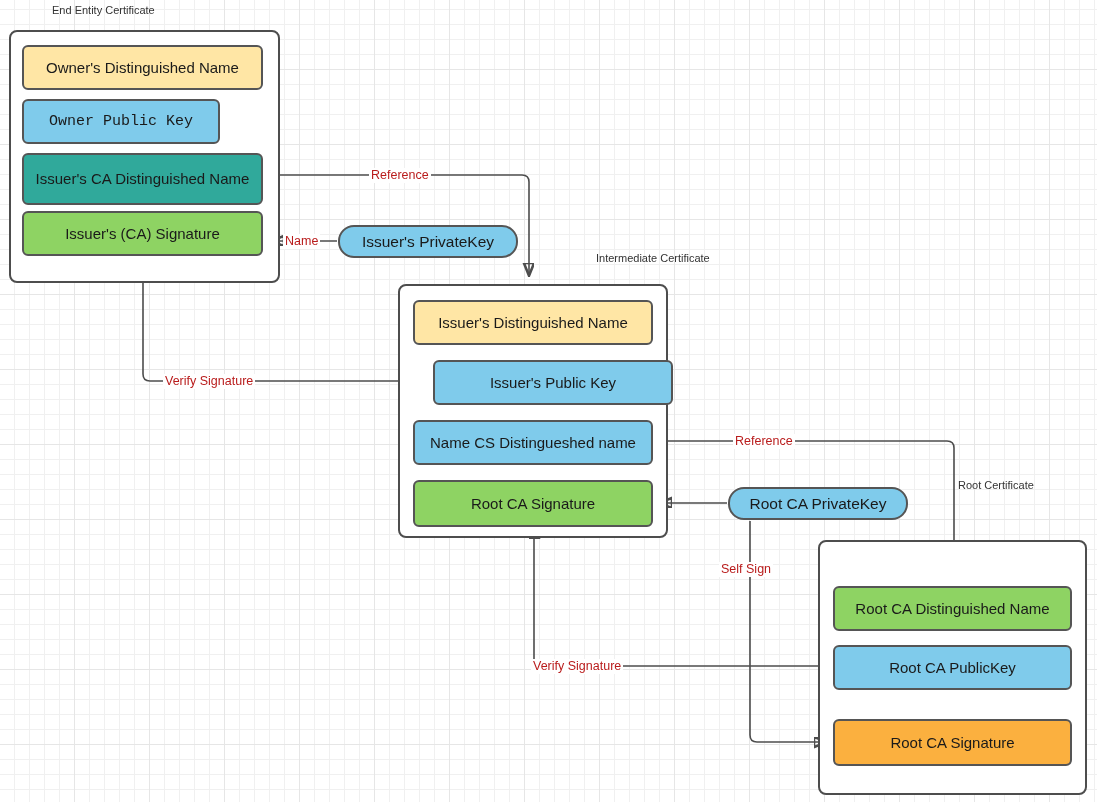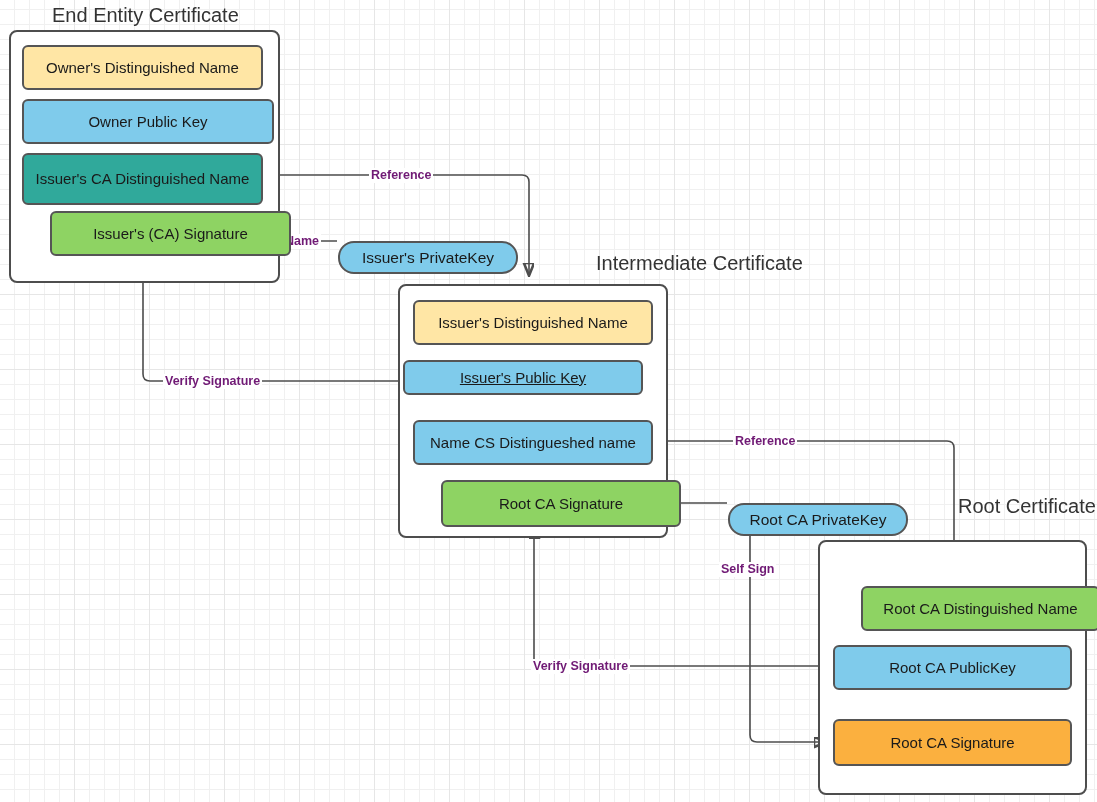--- a/index.html
+++ b/index.html
@@ -32,21 +32,21 @@
   
   .cert-box{
     position:absolute;
     box-sizing:border-box;
     background:#ffffff;
     border:2px solid #4d4d4d;
     border-radius:8px;
   }
   .cert-title{
     position:absolute;
-    font-size:20px;
+    font-size:11px;
     color:#333333;
     white-space:nowrap;
     line-height:1;
   }
   
   .field{
     position:absolute;
     box-sizing:border-box;
     border:2px solid #555555;
     border-radius:6px;
@@ -55,54 +55,53 @@
     justify-content:center;
     text-align:center;
     font-size:15px;
     color:#1a1a1a;
     line-height:1.15;
     padding:2px 6px;
   }
   .f-yellow{background:#ffe6a5;}
   .f-blue{background:#7fcbeb;}
   .f-teal{background:#30a99b;}
-  .f-green{background:#8ed363;margin-left:28px;}
+  .f-green{background:#8ed363;}
   .f-orange{background:#fbb03f;}
 
   
   .keybox{
     position:absolute;
     box-sizing:border-box;
     background:#7fcbeb;
     border:2px solid #555555;
     border-radius:16px;
     display:flex;
     align-items:center;
     justify-content:center;
     font-size:15.5px;
     color:#1a1a1a;
-    margin-top:16px;
   }
   
   #wires{
     position:absolute;
     left:0;top:0;
     width:1097px;height:802px;
     pointer-events:none;
   }
   #wires path, #wires line{
     fill:none;
     stroke:#4d4d4d;
     stroke-width:1.6;
   }
   .edge-label{
     position:absolute;
     font-size:12.5px;
-    font-weight:bold;
-    color:#701a75;
+    font-weight:normal;
+    color:#b91c1c;
     background:#ffffff;
     white-space:nowrap;
     line-height:1;
     padding:1px 2px;
   }
 </style>
 </head>
 <body>
 
 <div id="canvas">
@@ -134,38 +133,38 @@
   <div class="edge-label" style="left:163px;top:374px;">Verify Signature</div>
   <div class="edge-label" style="left:733px;top:434px;">Reference</div>
   <div class="edge-label" style="left:719px;top:562px;">Self Sign</div>
   <div class="edge-label" style="left:531px;top:659px;">Verify Signature</div>
 
   <div class="cert-title" style="left:52px;top:5px;">End Entity Certificate</div>
 
   <div class="cert-box" style="left:9px;top:30px;width:271px;height:253px;"></div>
 
   <div class="field f-yellow" style="left:22px;top:45px;width:241px;height:45px;">Owner's Distinguished Name</div>
-  <div class="field f-blue" style="left:22px;top:99px;width:252px;height:45px;">Owner Public  Key</div>
+  <div class="field f-blue" style="left:22px;top:99px;width:198px;height:45px;font-family:Liberation Mono, monospace;">Owner Public  Key</div>
   <div class="field f-teal" style="left:22px;top:153px;width:241px;height:52px;">Issuer's CA Distinguished Name</div>
   <div class="field f-green" style="left:22px;top:211px;width:241px;height:45px;">Issuer's (CA) Signature</div>
 
   <div class="keybox" style="left:338px;top:225px;width:180px;height:33px;">Issuer's PrivateKey</div>
 
   <div class="cert-title" style="left:568px;top:253px;margin-left:28px;">Intermediate Certificate</div>
 
   <div class="cert-box" style="left:398px;top:284px;width:270px;height:254px;"></div>
 
   <div class="field f-yellow" style="left:413px;top:300px;width:240px;height:45px;">Issuer's Distinguished Name</div>
-  <div class="field f-blue" style="left:403px;top:360px;width:240px;height:35px;text-decoration:underline;">Issuer's Public  Key</div>
+  <div class="field f-blue" style="left:433px;top:360px;width:240px;height:45px;">Issuer's Public  Key</div>
   <div class="field f-blue" style="left:413px;top:420px;width:240px;height:45px;">Name CS Distingueshed name</div>
   <div class="field f-green" style="left:413px;top:480px;width:240px;height:47px;">Root CA Signature</div>
 
   <div class="keybox" style="left:728px;top:487px;width:180px;height:33px;">Root CA PrivateKey</div>
 
-  <div class="cert-title" style="left:958px;top:496px;">Root Certificate</div>
+  <div class="cert-title" style="left:958px;top:480px;">Root Certificate</div>
 
   <div class="cert-box" style="left:818px;top:540px;width:269px;height:255px;"></div>
 
   <div class="field f-green" style="left:833px;top:586px;width:239px;height:45px;">Root CA Distinguished Name</div>
   <div class="field f-blue" style="left:833px;top:645px;width:239px;height:45px;">Root CA PublicKey</div>
   <div class="field f-orange" style="left:833px;top:719px;width:239px;height:47px;">Root CA Signature</div>
 
 </div>
 
 </body></html>

